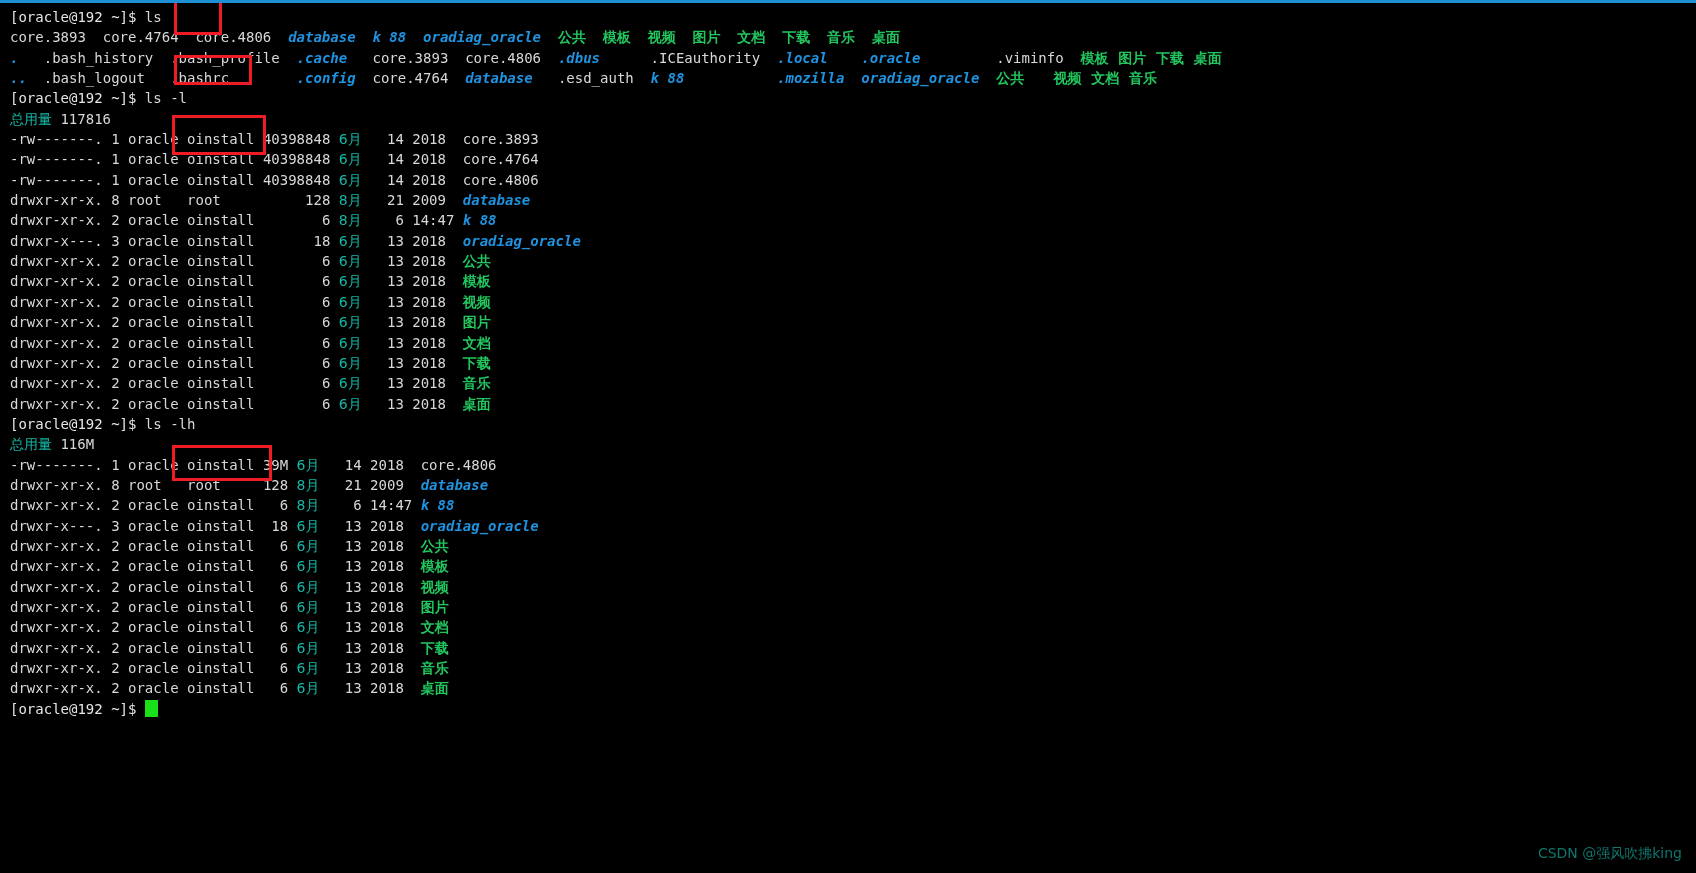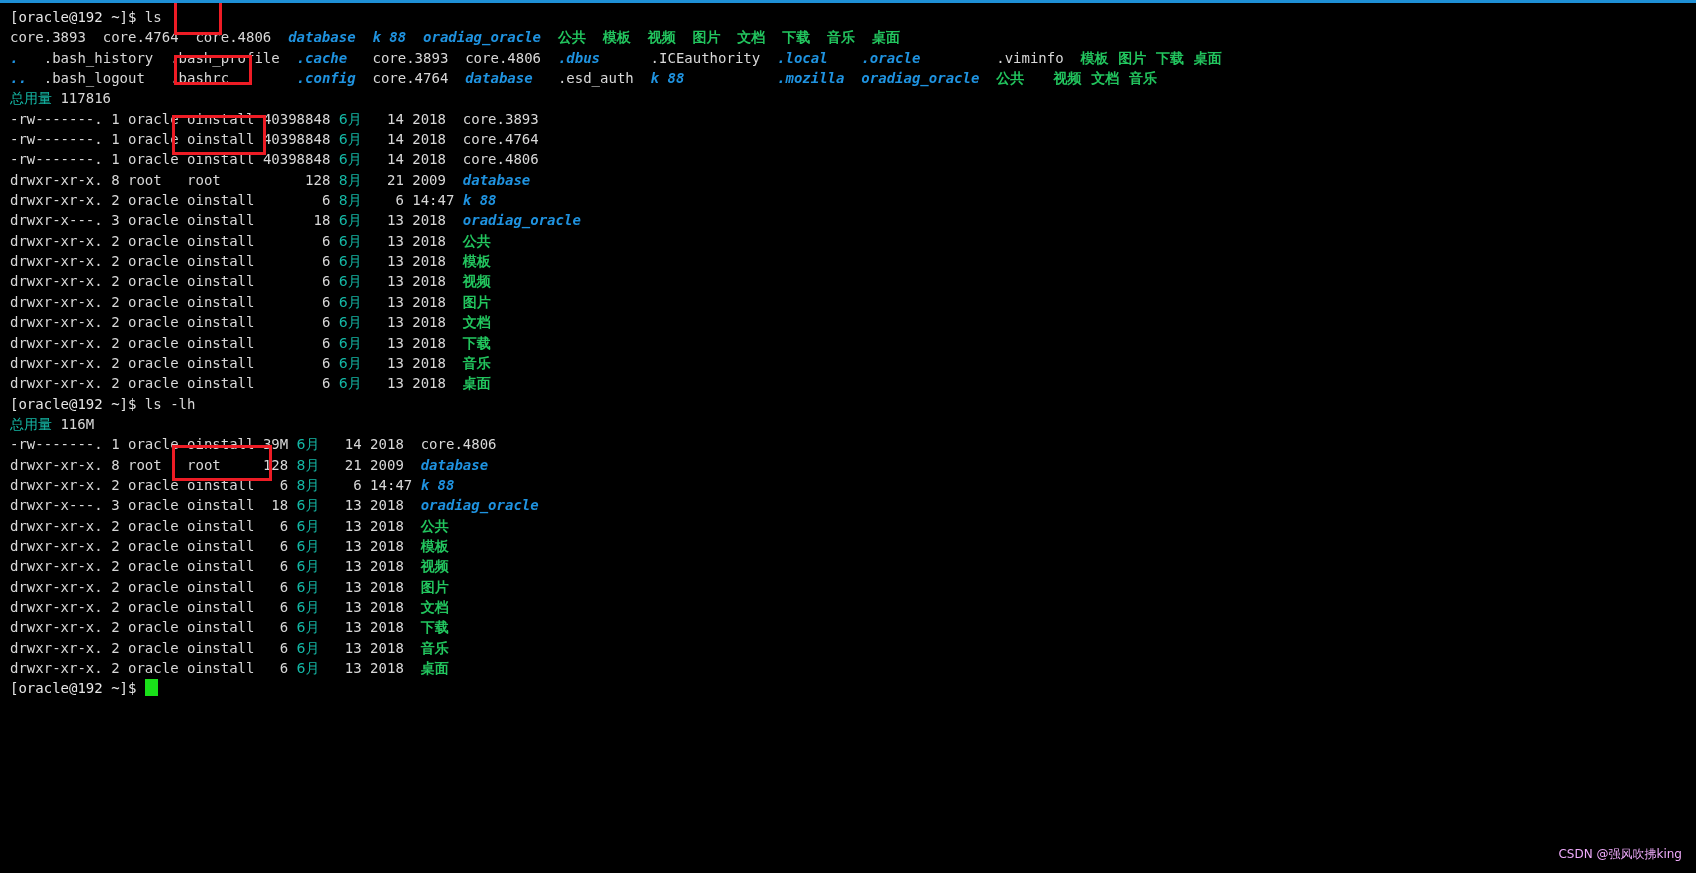--- a/index.html
+++ b/index.html
@@ -65,35 +65,36 @@
   }
   #hl-ls    { left: 174px; top: -4px;   width: 48px;  height: 36px; }
   #hl-ls-a  { left: 174px; top: 52px;   width: 78px;  height: 30px; }
   #hl-ls-l  { left: 172px; top: 112px;  width: 94px;  height: 40px; }
   #hl-ls-lh { left: 172px; top: 442px;  width: 100px; height: 36px; }
 
   #watermark {
     position: absolute;
     right: 14px;
     bottom: 10px;
-    color: #f0abfc;
-    font-size: 12px;
+    color: #0f766e;
+    font-size: 14px;
     font-family: "DejaVu Sans", "Liberation Sans", sans-serif;
     white-space: pre;
   }
 </style>
 </head>
 <body>
 
 <div id="terminal">
   <div class="screen" id="screen">
       <div class="line"><span class="prompt">[oracle@192 ~]$ </span><span class="w">ls</span></div>
       <div class="line"><span class="w">core.3893</span><span class="w">  </span><span class="w">core.4764</span><span class="w">  </span><span class="w">core.4806</span><span class="w">  </span><span class="blue">database</span><span class="w">  </span><span class="blue">k 88</span><span class="w">  </span><span class="blue">oradiag_oracle</span><span class="w">  </span><span class="cn">公共</span><span class="w">  </span><span class="cn">模板</span><span class="w">  </span><span class="cn">视频</span><span class="w">  </span><span class="cn">图片</span><span class="w">  </span><span class="cn">文档</span><span class="w">  </span><span class="cn">下载</span><span class="w">  </span><span class="cn">音乐</span><span class="w">  </span><span class="cn">桌面</span></div>
       <div class="line"><span class="blue">.   </span><span class="w">.bash_history  </span><span class="w">.bash_profile  </span><span class="blue">.cache   </span><span class="w">core.3893  </span><span class="w">core.4806  </span><span class="blue">.dbus      </span><span class="w">.ICEauthority  </span><span class="blue">.local    </span><span class="blue">.oracle         </span><span class="w">.viminfo  </span><span class="cn">模板  </span><span class="cn">图片  </span><span class="cn">下载  </span><span class="cn">桌面  </span></div>
       <div class="line"><span class="blue">..  </span><span class="w">.bash_logout   </span><span class="w">.bashrc        </span><span class="blue">.config  </span><span class="w">core.4764  </span><span class="blue">database   </span><span class="w">.esd_auth  </span><span class="blue">k 88           </span><span class="blue">.mozilla  </span><span class="blue">oradiag_oracle  </span><span class="cn">公共      </span><span class="cn">视频  </span><span class="cn">文档  </span><span class="cn">音乐  </span></div>
+      <div class="line"><span class="prompt">[oracle@192 ~]$ </span><span class="w">ls -l</span></div>
       <div class="line"><span class="cnw">总用量</span><span class="w"> 117816</span></div>
       <div class="line"><span class="w">-rw-------. </span><span class="w">1 </span><span class="w">oracle </span><span class="w">oinstall </span><span class="w">40398848 </span><span class="cnw">6月</span><span class="w">   14 </span><span class="w">2018  </span><span class="w">core.3893</span></div>
       <div class="line"><span class="w">-rw-------. </span><span class="w">1 </span><span class="w">oracle </span><span class="w">oinstall </span><span class="w">40398848 </span><span class="cnw">6月</span><span class="w">   14 </span><span class="w">2018  </span><span class="w">core.4764</span></div>
       <div class="line"><span class="w">-rw-------. </span><span class="w">1 </span><span class="w">oracle </span><span class="w">oinstall </span><span class="w">40398848 </span><span class="cnw">6月</span><span class="w">   14 </span><span class="w">2018  </span><span class="w">core.4806</span></div>
       <div class="line"><span class="w">drwxr-xr-x. </span><span class="w">8 </span><span class="w">root   </span><span class="w">root     </span><span class="w">     128 </span><span class="cnw">8月</span><span class="w">   21 </span><span class="w">2009  </span><span class="blue">database</span></div>
       <div class="line"><span class="w">drwxr-xr-x. </span><span class="w">2 </span><span class="w">oracle </span><span class="w">oinstall </span><span class="w">       6 </span><span class="cnw">8月</span><span class="w">    6 </span><span class="w">14:47 </span><span class="blue">k 88</span></div>
       <div class="line"><span class="w">drwxr-x---. </span><span class="w">3 </span><span class="w">oracle </span><span class="w">oinstall </span><span class="w">      18 </span><span class="cnw">6月</span><span class="w">   13 </span><span class="w">2018  </span><span class="blue">oradiag_oracle</span></div>
       <div class="line"><span class="w">drwxr-xr-x. </span><span class="w">2 </span><span class="w">oracle </span><span class="w">oinstall </span><span class="w">       6 </span><span class="cnw">6月</span><span class="w">   13 </span><span class="w">2018  </span><span class="cn">公共</span></div>
       <div class="line"><span class="w">drwxr-xr-x. </span><span class="w">2 </span><span class="w">oracle </span><span class="w">oinstall </span><span class="w">       6 </span><span class="cnw">6月</span><span class="w">   13 </span><span class="w">2018  </span><span class="cn">模板</span></div>
       <div class="line"><span class="w">drwxr-xr-x. </span><span class="w">2 </span><span class="w">oracle </span><span class="w">oinstall </span><span class="w">       6 </span><span class="cnw">6月</span><span class="w">   13 </span><span class="w">2018  </span><span class="cn">视频</span></div>

